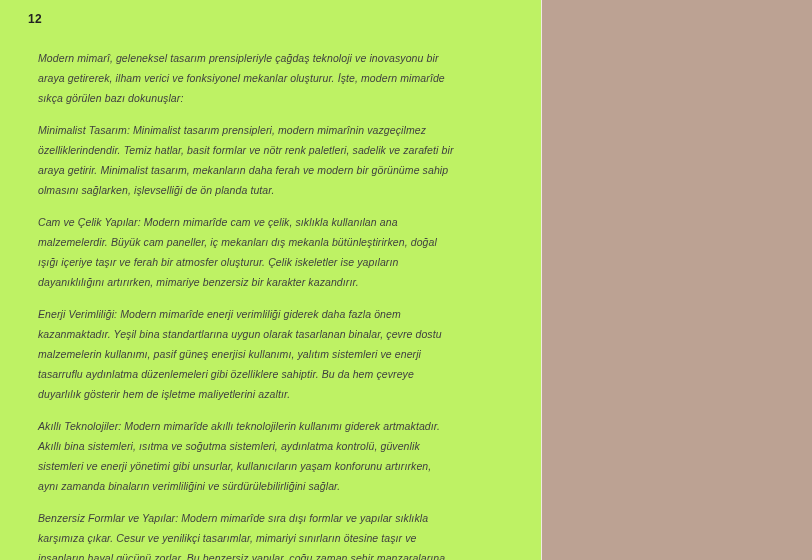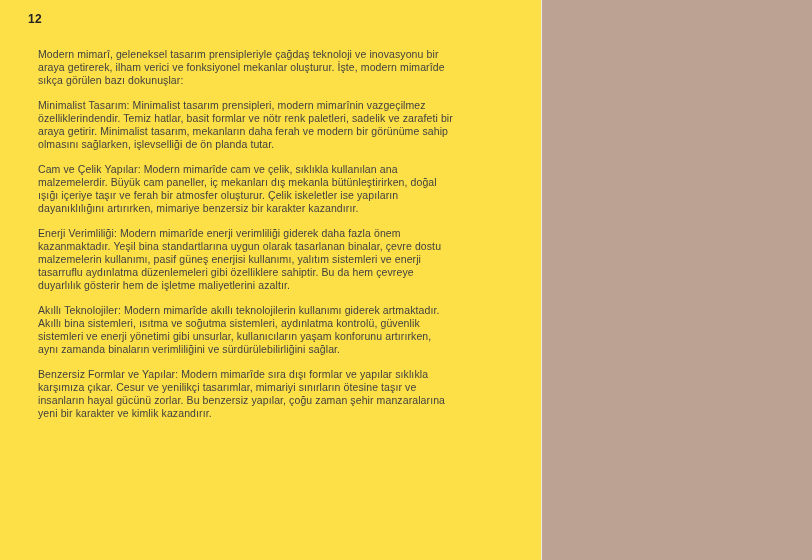--- a/index.html
+++ b/index.html
@@ -14,21 +14,21 @@
     background: #f7f6f4;
   }
   .page {
     display: flex;
     width: 812px;
     height: 560px;
   }
   .content {
     flex: 1 1 auto;
     position: relative;
-    background: #fde047;
+    background: #bef264;
     box-sizing: border-box;
     padding: 12px 0 0 38px;
   }
   .page-number {
     font-size: 12px;
     font-weight: 700;
     color: #222222;
     letter-spacing: 0.3px;
     margin-left: -10px;
   }
@@ -39,23 +39,24 @@
     letter-spacing: 0.4px;
     color: #2b2b2b;
   }
   .paragraphs {
     margin-top: 22px;
     width: 416px;
   }
   .paragraphs p {
     margin: 0 0 12px 0;
     font-size: 10.5px;
-    line-height: 13px;
+    line-height: 20px;
     color: #3f3f3f;
     letter-spacing: 0.1px;
+    font-style: italic;
   }
   .side-panel {
     flex: 0 0 270px;
     width: 270px;
     height: 560px;
     background: #bca293;
     border-left: 1px solid #efe9e1;
   }
 </style>
 </head>

